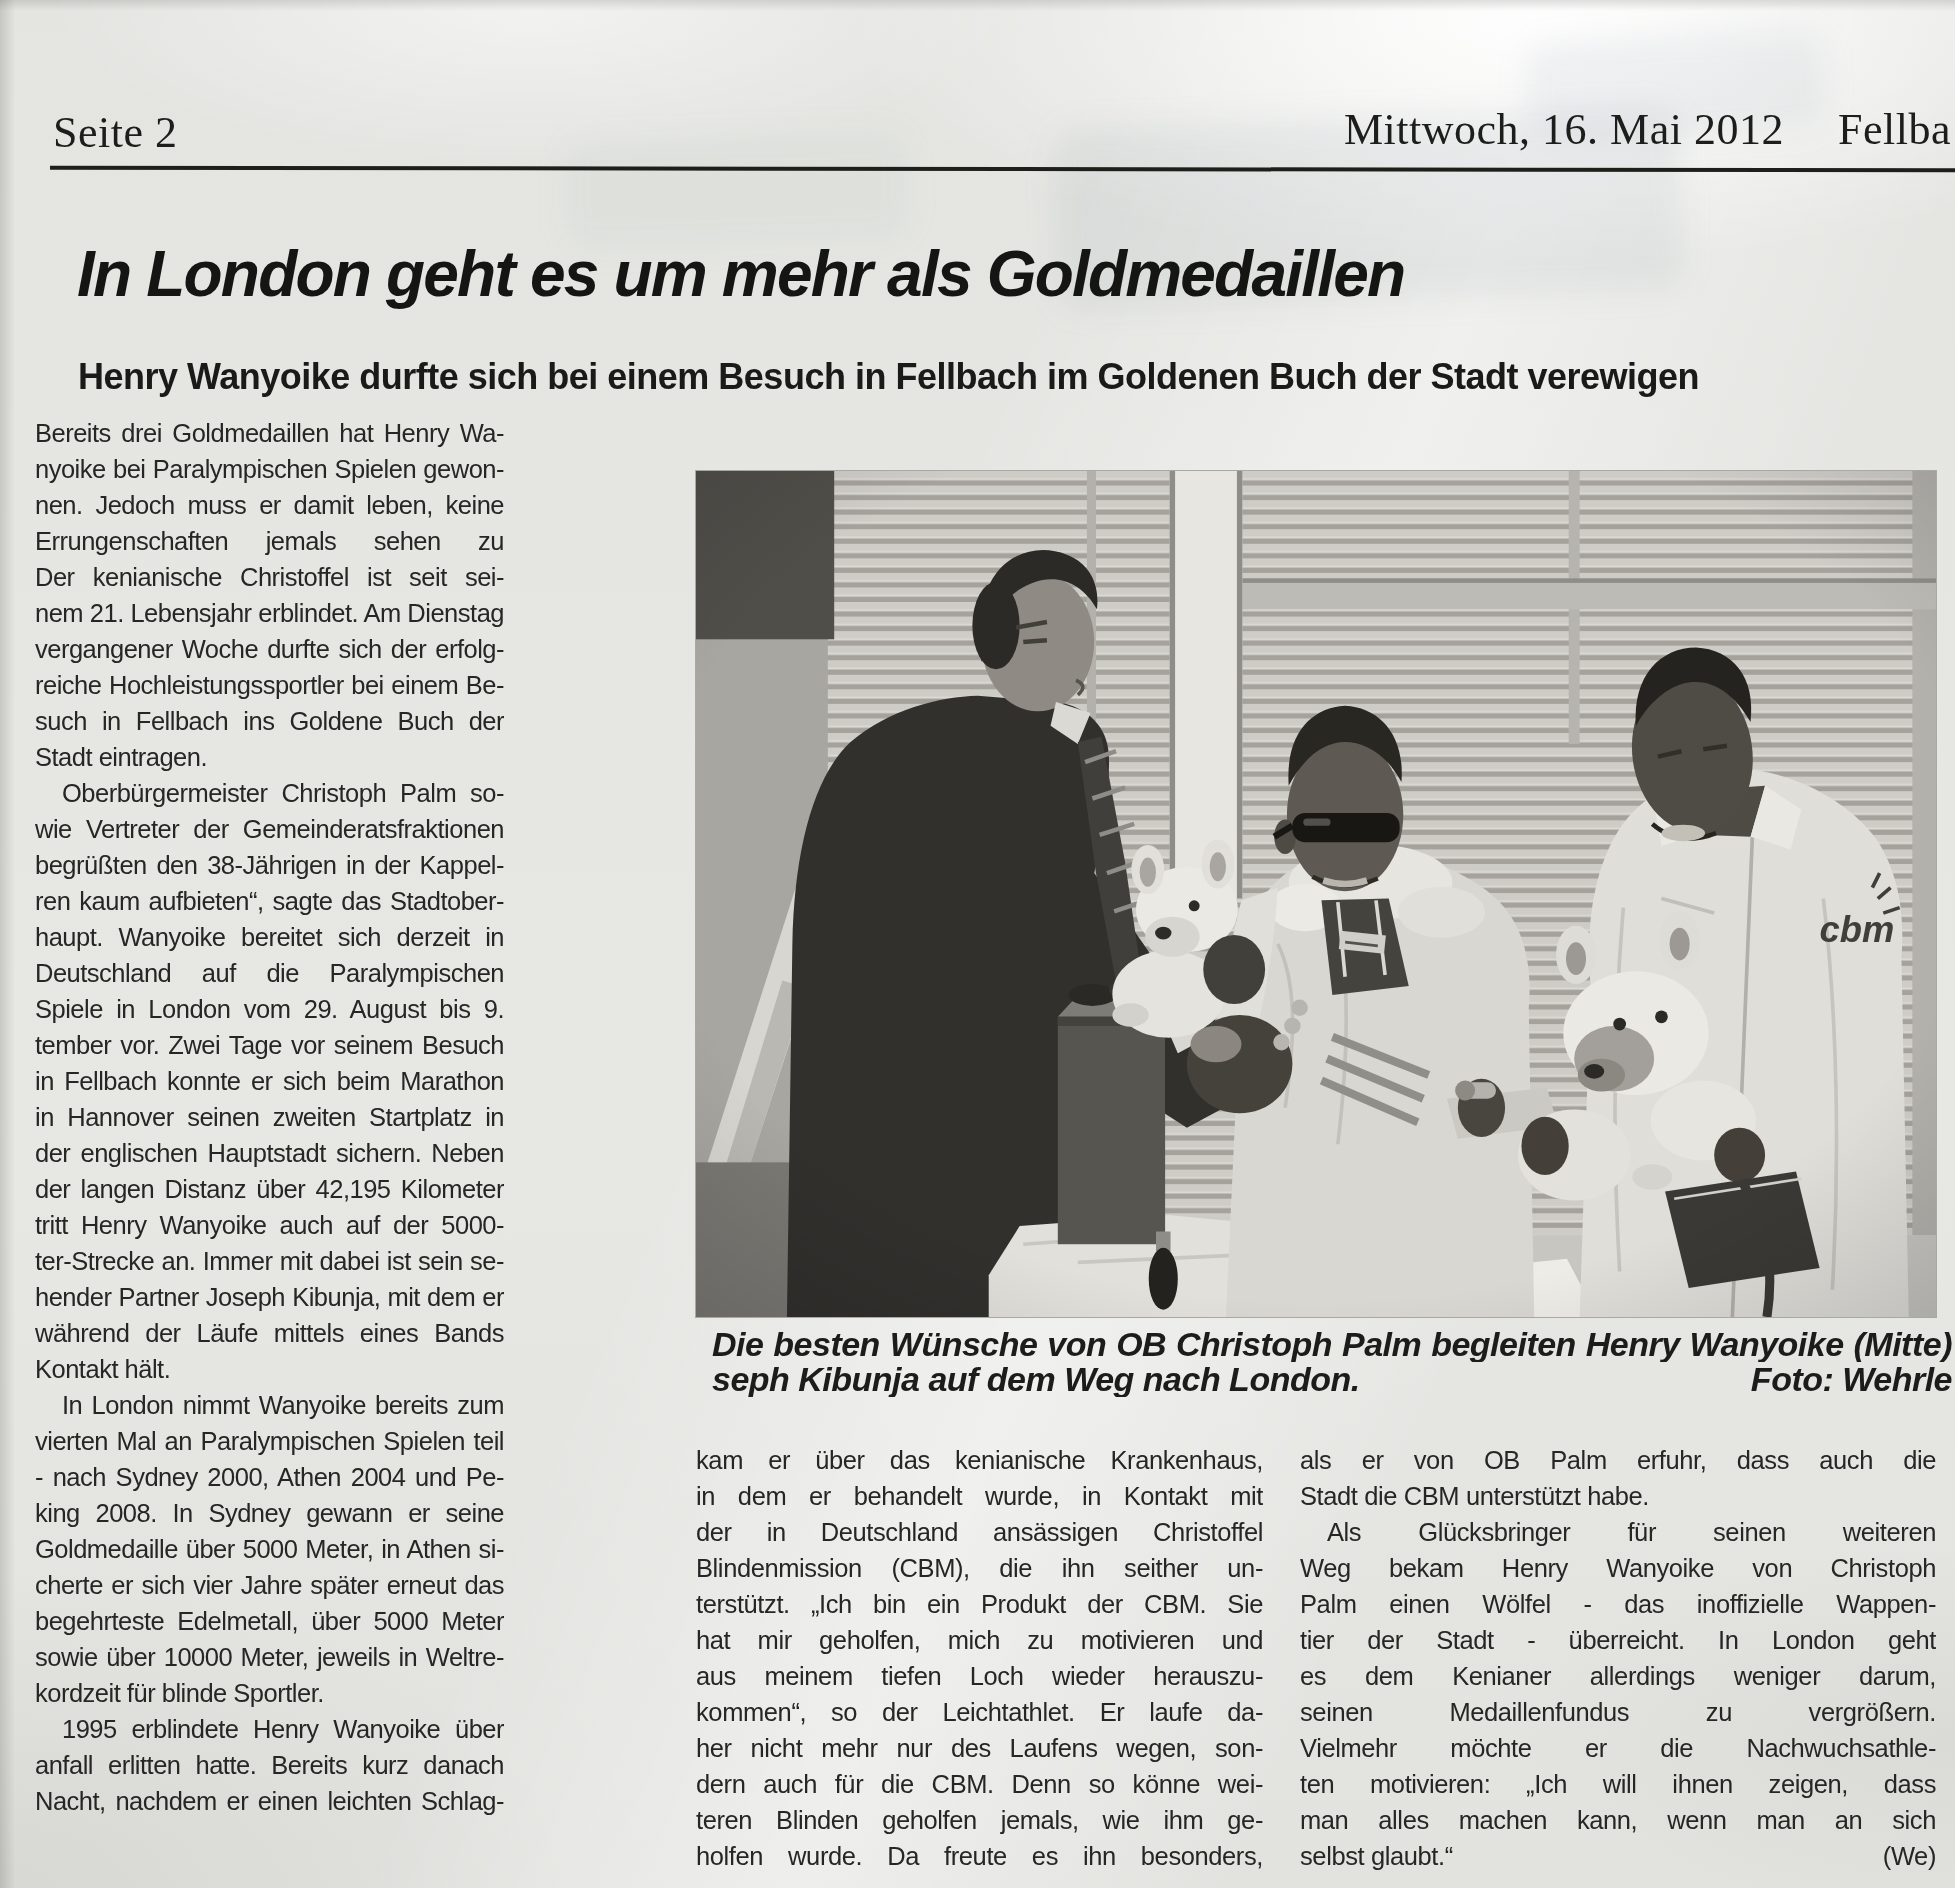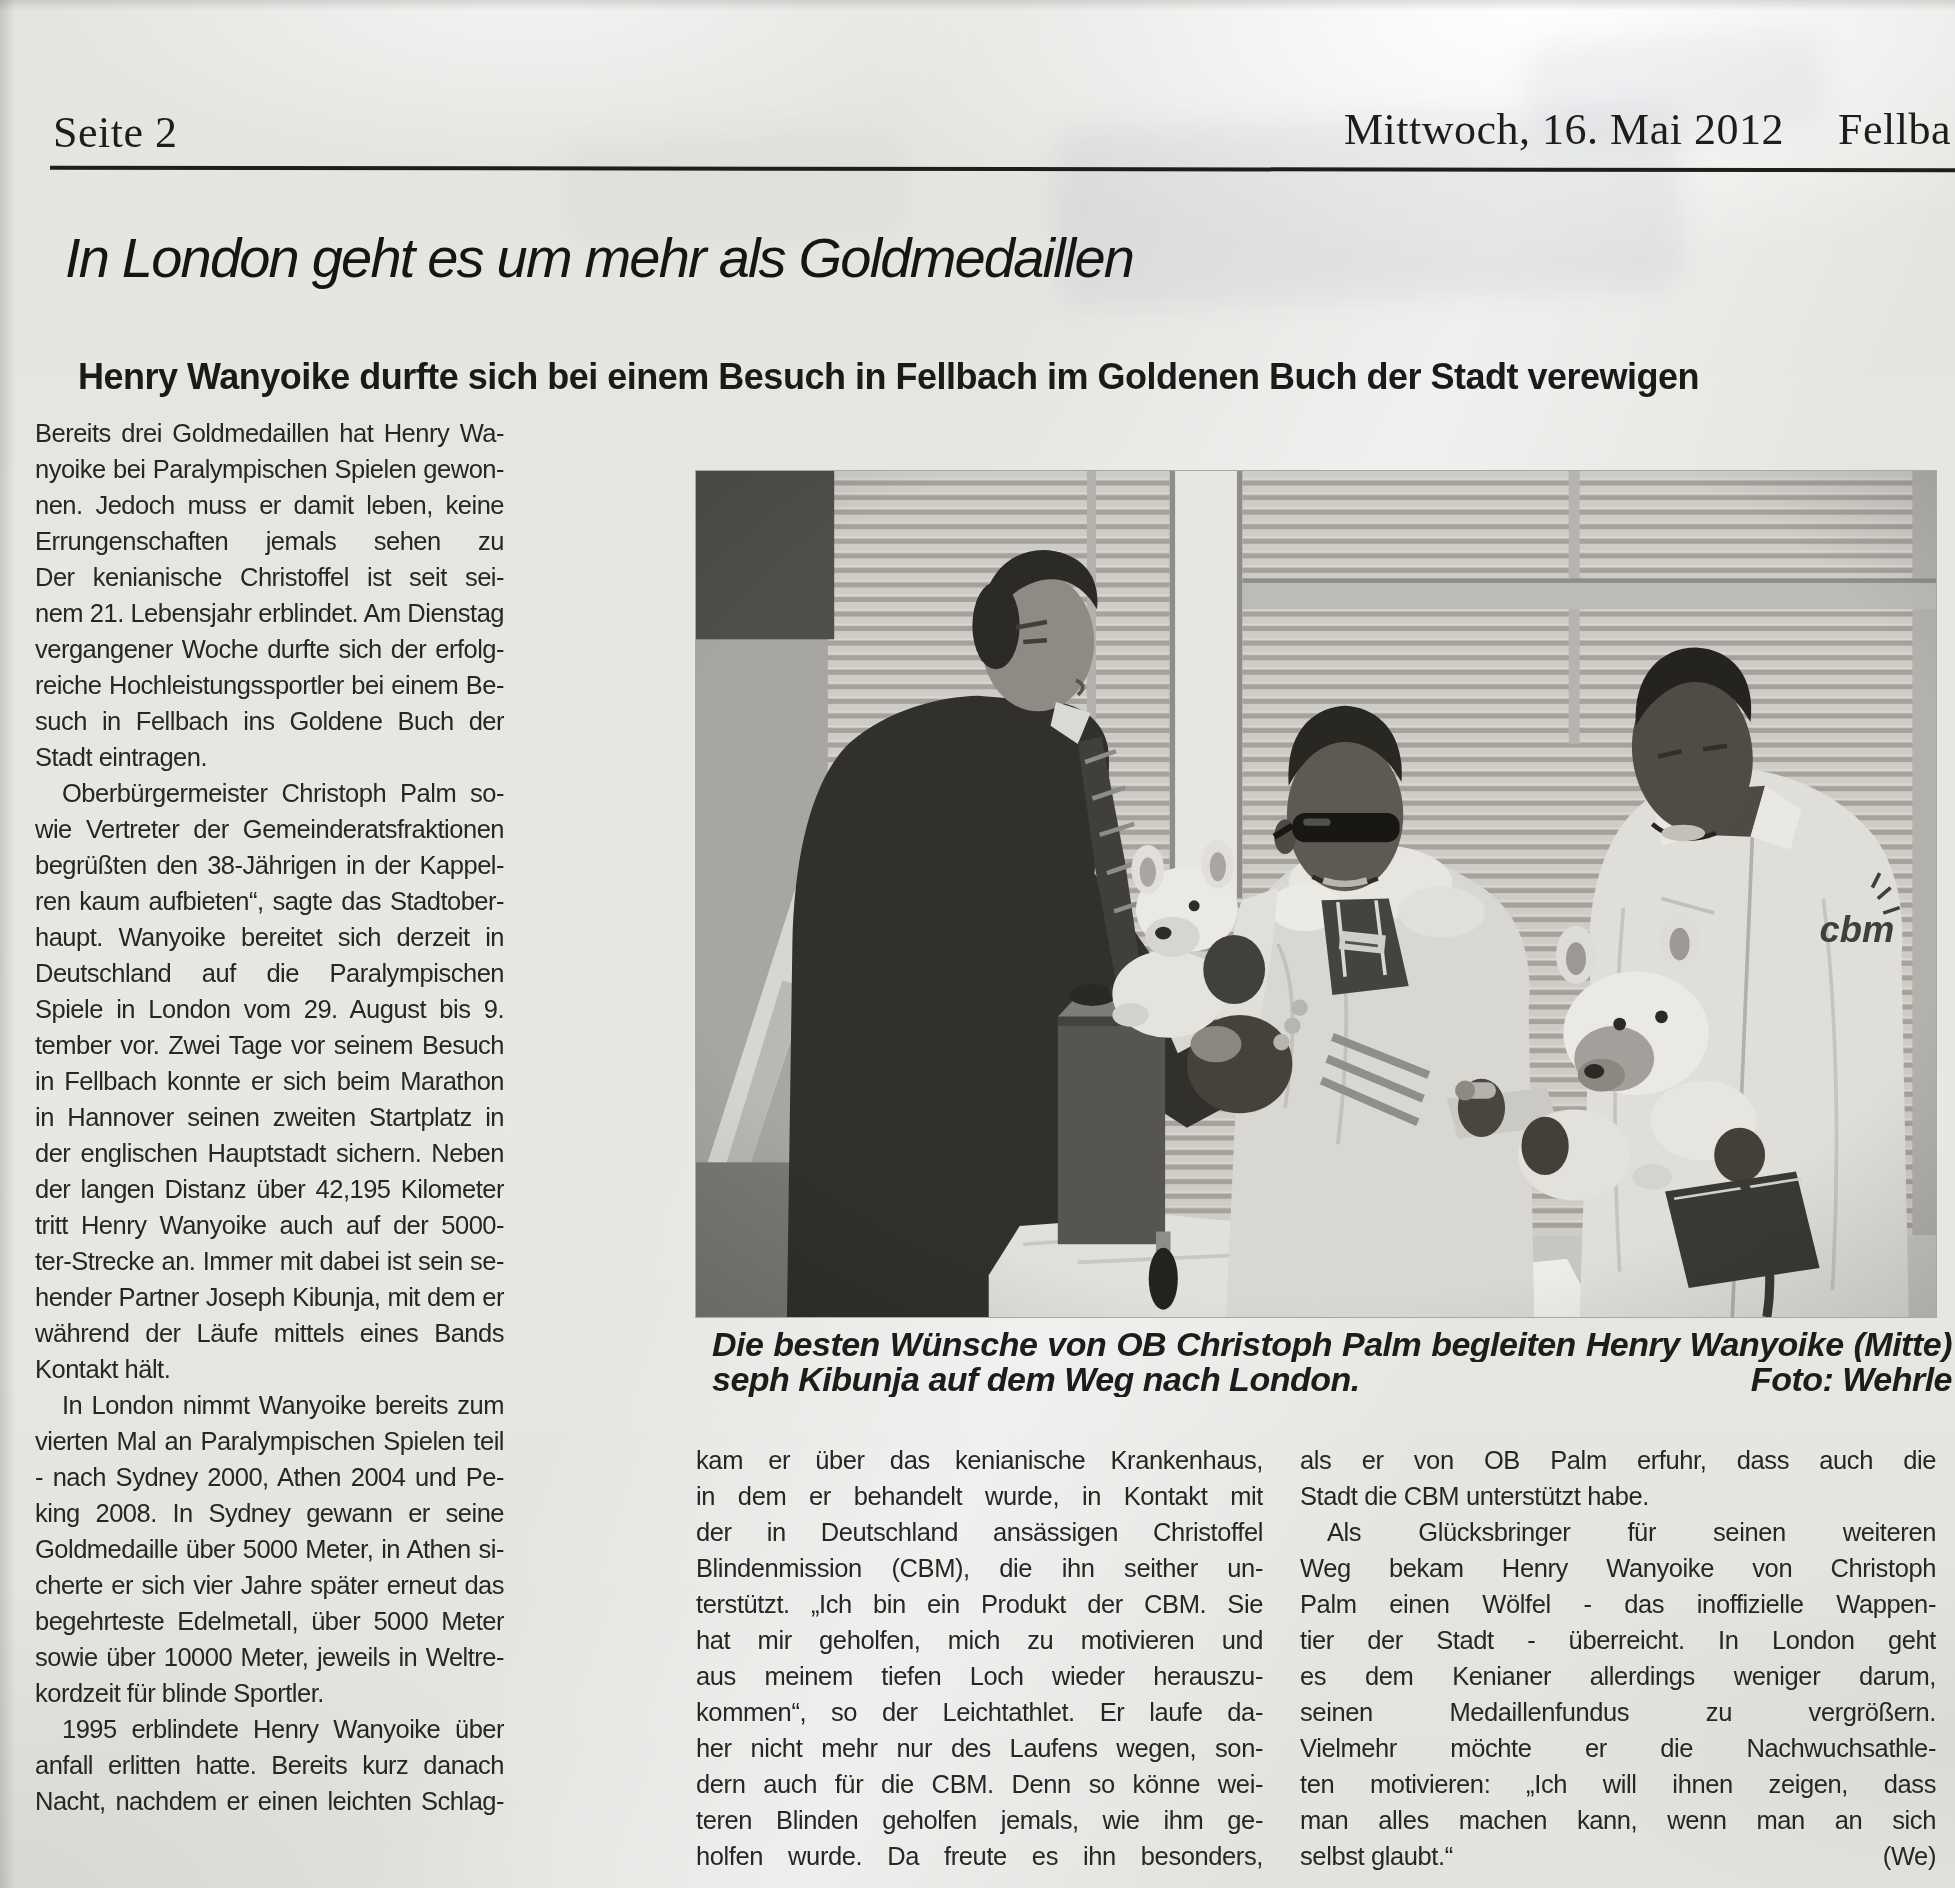--- a/index.html
+++ b/index.html
@@ -21,22 +21,22 @@
   .g1{left:1055px;top:118px;width:627px;height:182px;background:rgba(140,152,162,.12);transform:rotate(-2deg);}
   .g2{left:1527px;top:36px;width:300px;height:100px;background:rgba(140,152,162,.10);transform:rotate(-3deg);}
   .g3{left:564px;top:136px;width:345px;height:109px;background:rgba(140,152,162,.07);transform:rotate(-2deg);}
 
   .masthead{position:absolute;top:0;left:0;width:100%;height:182px;font-family:"Liberation Serif",serif;color:#1d1d1b;}
   .page-label{position:absolute;left:53px;top:107px;font-size:44px;letter-spacing:0.5px;}
   .date-label{position:absolute;left:1344px;top:104px;font-size:44px;letter-spacing:0.5px;}
   .edition-frag{position:absolute;left:1838px;top:104px;font-size:44px;letter-spacing:0.5px;white-space:nowrap;}
   .rule{position:absolute;top:167px;left:50px;width:1906px;height:3.6px;background:#1e1e1b;transform:rotate(.08deg);}
 
-  .headline{position:absolute;left:65px;top:224px;width:1827px;margin:0;
-    font-size:56px;line-height:1.2;font-weight:normal;font-style:italic;letter-spacing:-1.8px;color:#151513;white-space:nowrap;}
+  .headline{position:absolute;left:65px;top:224px;width:1827px;margin:12px;
+    font-size:64px;line-height:1.2;font-weight:bold;font-style:italic;letter-spacing:-1.8px;color:#151513;white-space:nowrap;}
   .subheadline{position:absolute;left:78px;top:355px;width:1827px;margin:0;
     font-size:36px;line-height:1.2;font-weight:bold;letter-spacing:-0.5px;color:#1a1a18;white-space:nowrap;}
 
   .col{position:absolute;font-size:25.5px;color:#262624;}
   .col .line{height:36px;line-height:36px;overflow:hidden;text-align:left;}
   .col-left{left:35px;top:415px;width:469px;letter-spacing:-0.5px;}
   .col-left .line{height:36px;line-height:36px;}
   .col-middle{left:696px;top:1442px;width:567px;letter-spacing:-0.4px;}
   .col-right{left:1300px;top:1442px;width:636px;letter-spacing:-0.4px;}
   .line.just{text-align:justify;text-align-last:justify;}

